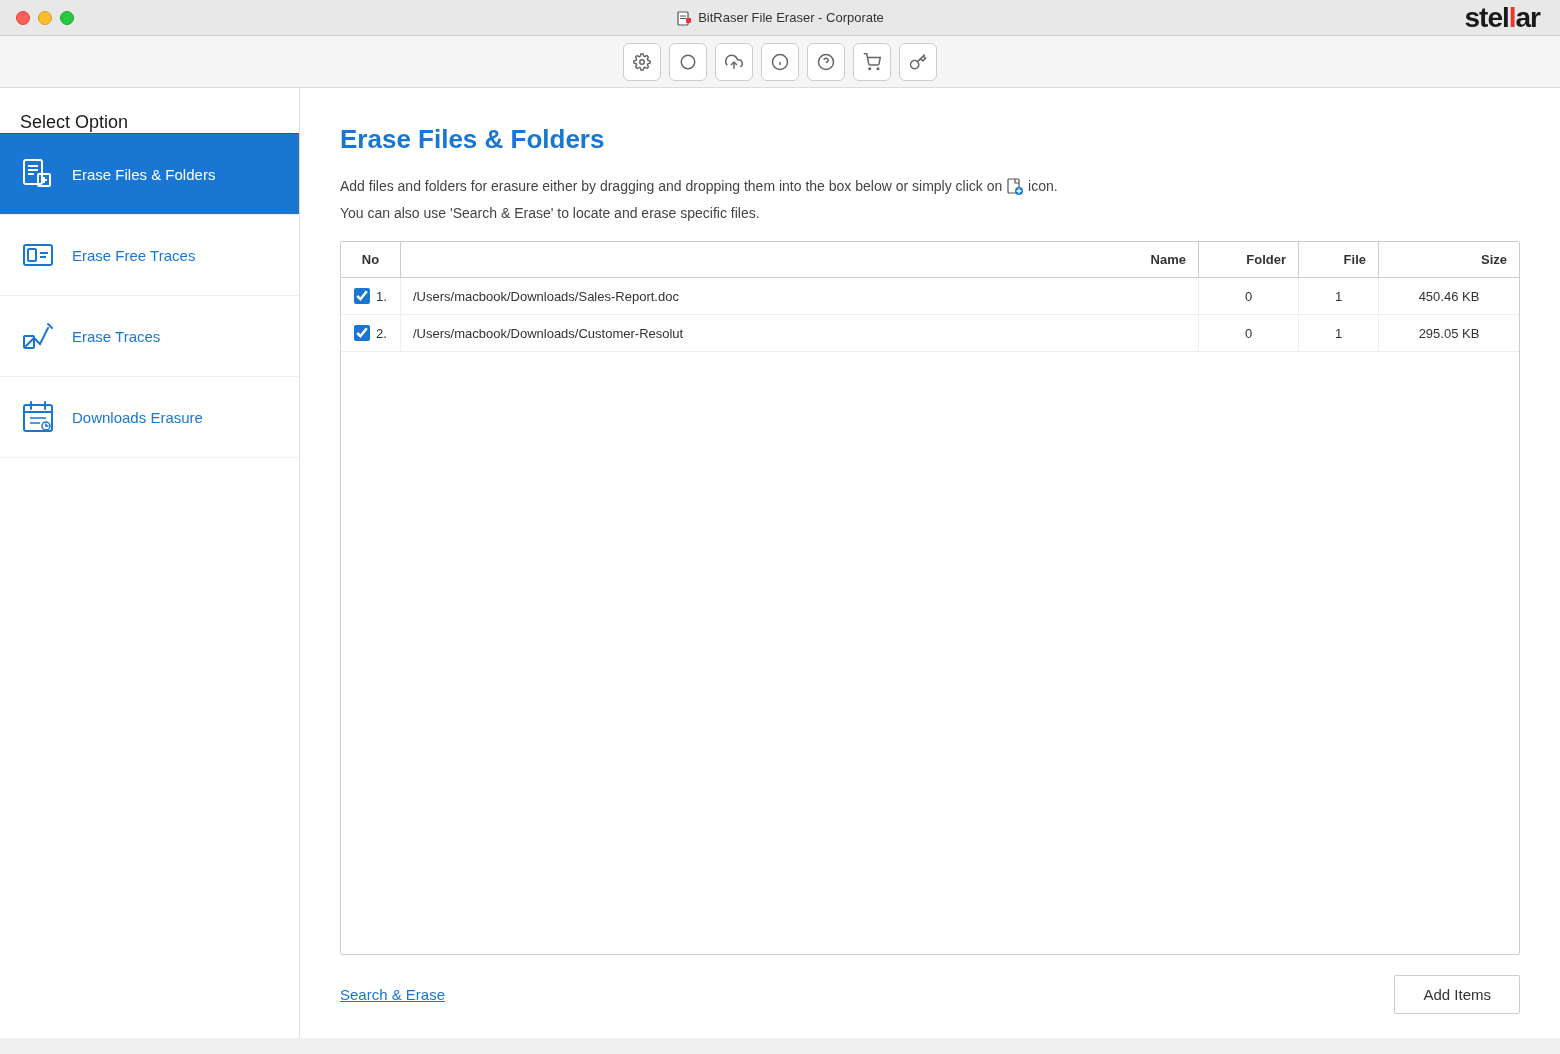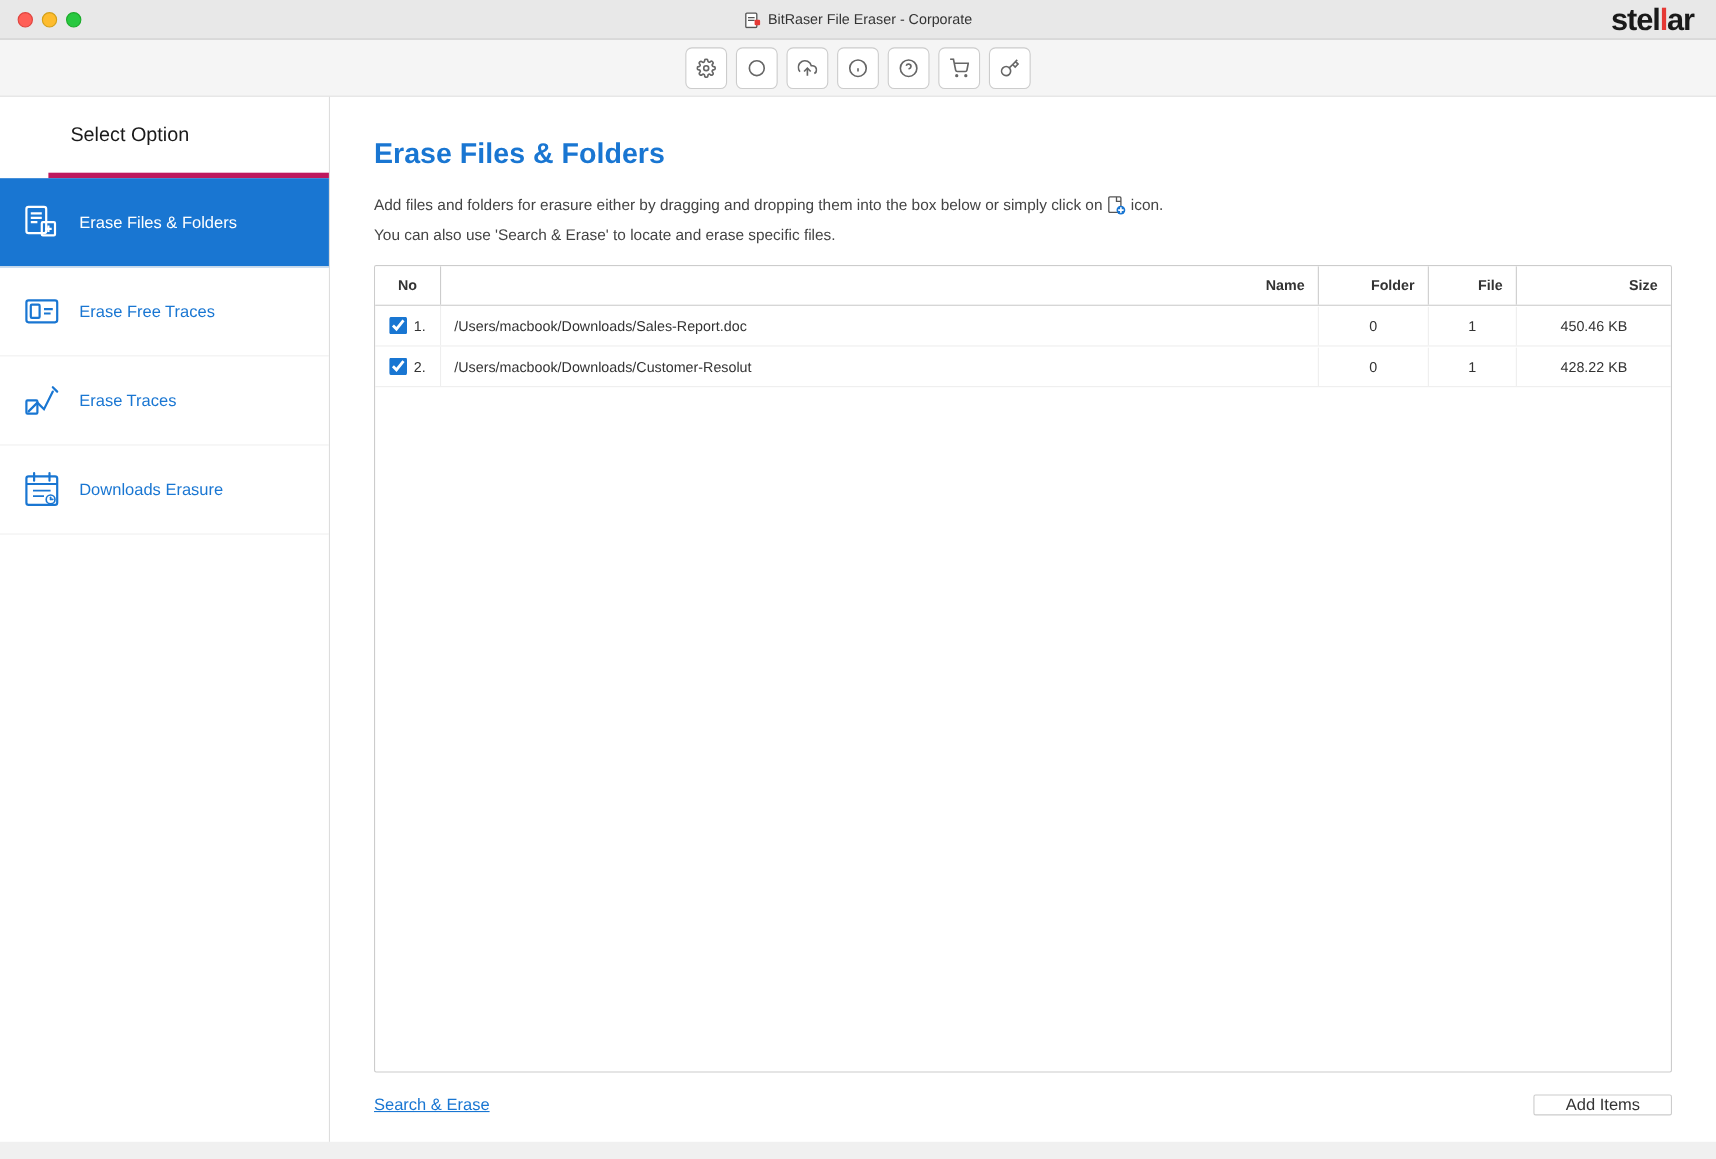--- a/index.html
+++ b/index.html
@@ -88,26 +88,25 @@
     }
 
     
     .sidebar {
       width: 300px;
       background: white;
       border-right: 1px solid #ddd;
       flex-shrink: 0;
     }
     .sidebar-header {
-      padding: 24px 20px 24px;
+      padding: 24px 20px 0;
       font-size: 18px;
       font-weight: 500;
       color: #1a1a1a;
-      border-bottom: 5px solid #be185d;
-      margin-left: 44px;
+      border-bottom: 1px solid #be185d;
     }
     .sidebar-item {
       display: flex;
       align-items: center;
       gap: 16px;
       padding: 22px 20px;
       cursor: pointer;
       border-bottom: 1px solid #f0f0f0;
     }
     .sidebar-item.active {
@@ -215,21 +214,21 @@
       justify-content: space-between;
       margin-bottom: 0;
     }
     .search-erase-link {
       color: #1976d2;
       font-size: 15px;
       text-decoration: underline;
       cursor: pointer;
     }
     .add-items-btn {
-      padding: 0 28px;
+      padding: 10px 28px;
       border: 1px solid #ccc;
       background: white;
       font-size: 15px;
       cursor: pointer;
       border-radius: 2px;
       color: #333;
       text-align: right;
     }
 
     
@@ -414,21 +413,21 @@
       <div class="table-row">
         <div class="td">
           <div class="checkbox-cell">
             <input type="checkbox" class="checkbox" checked="" style="">
             <span>2.</span>
           </div>
         </div>
         <div class="td name">/Users/macbook/Downloads/Customer-Resolut</div>
         <div class="td">0</div>
         <div class="td">1</div>
-        <div class="td">428.22 KB</div>
+        <div class="td">295.05 KB</div>
       </div>
     </div>
 
     <div class="footer-actions">
       <a class="search-erase-link">Search &amp; Erase</a>
       <button class="add-items-btn">Add Items</button>
     </div>
   </div>
 </div>
 

